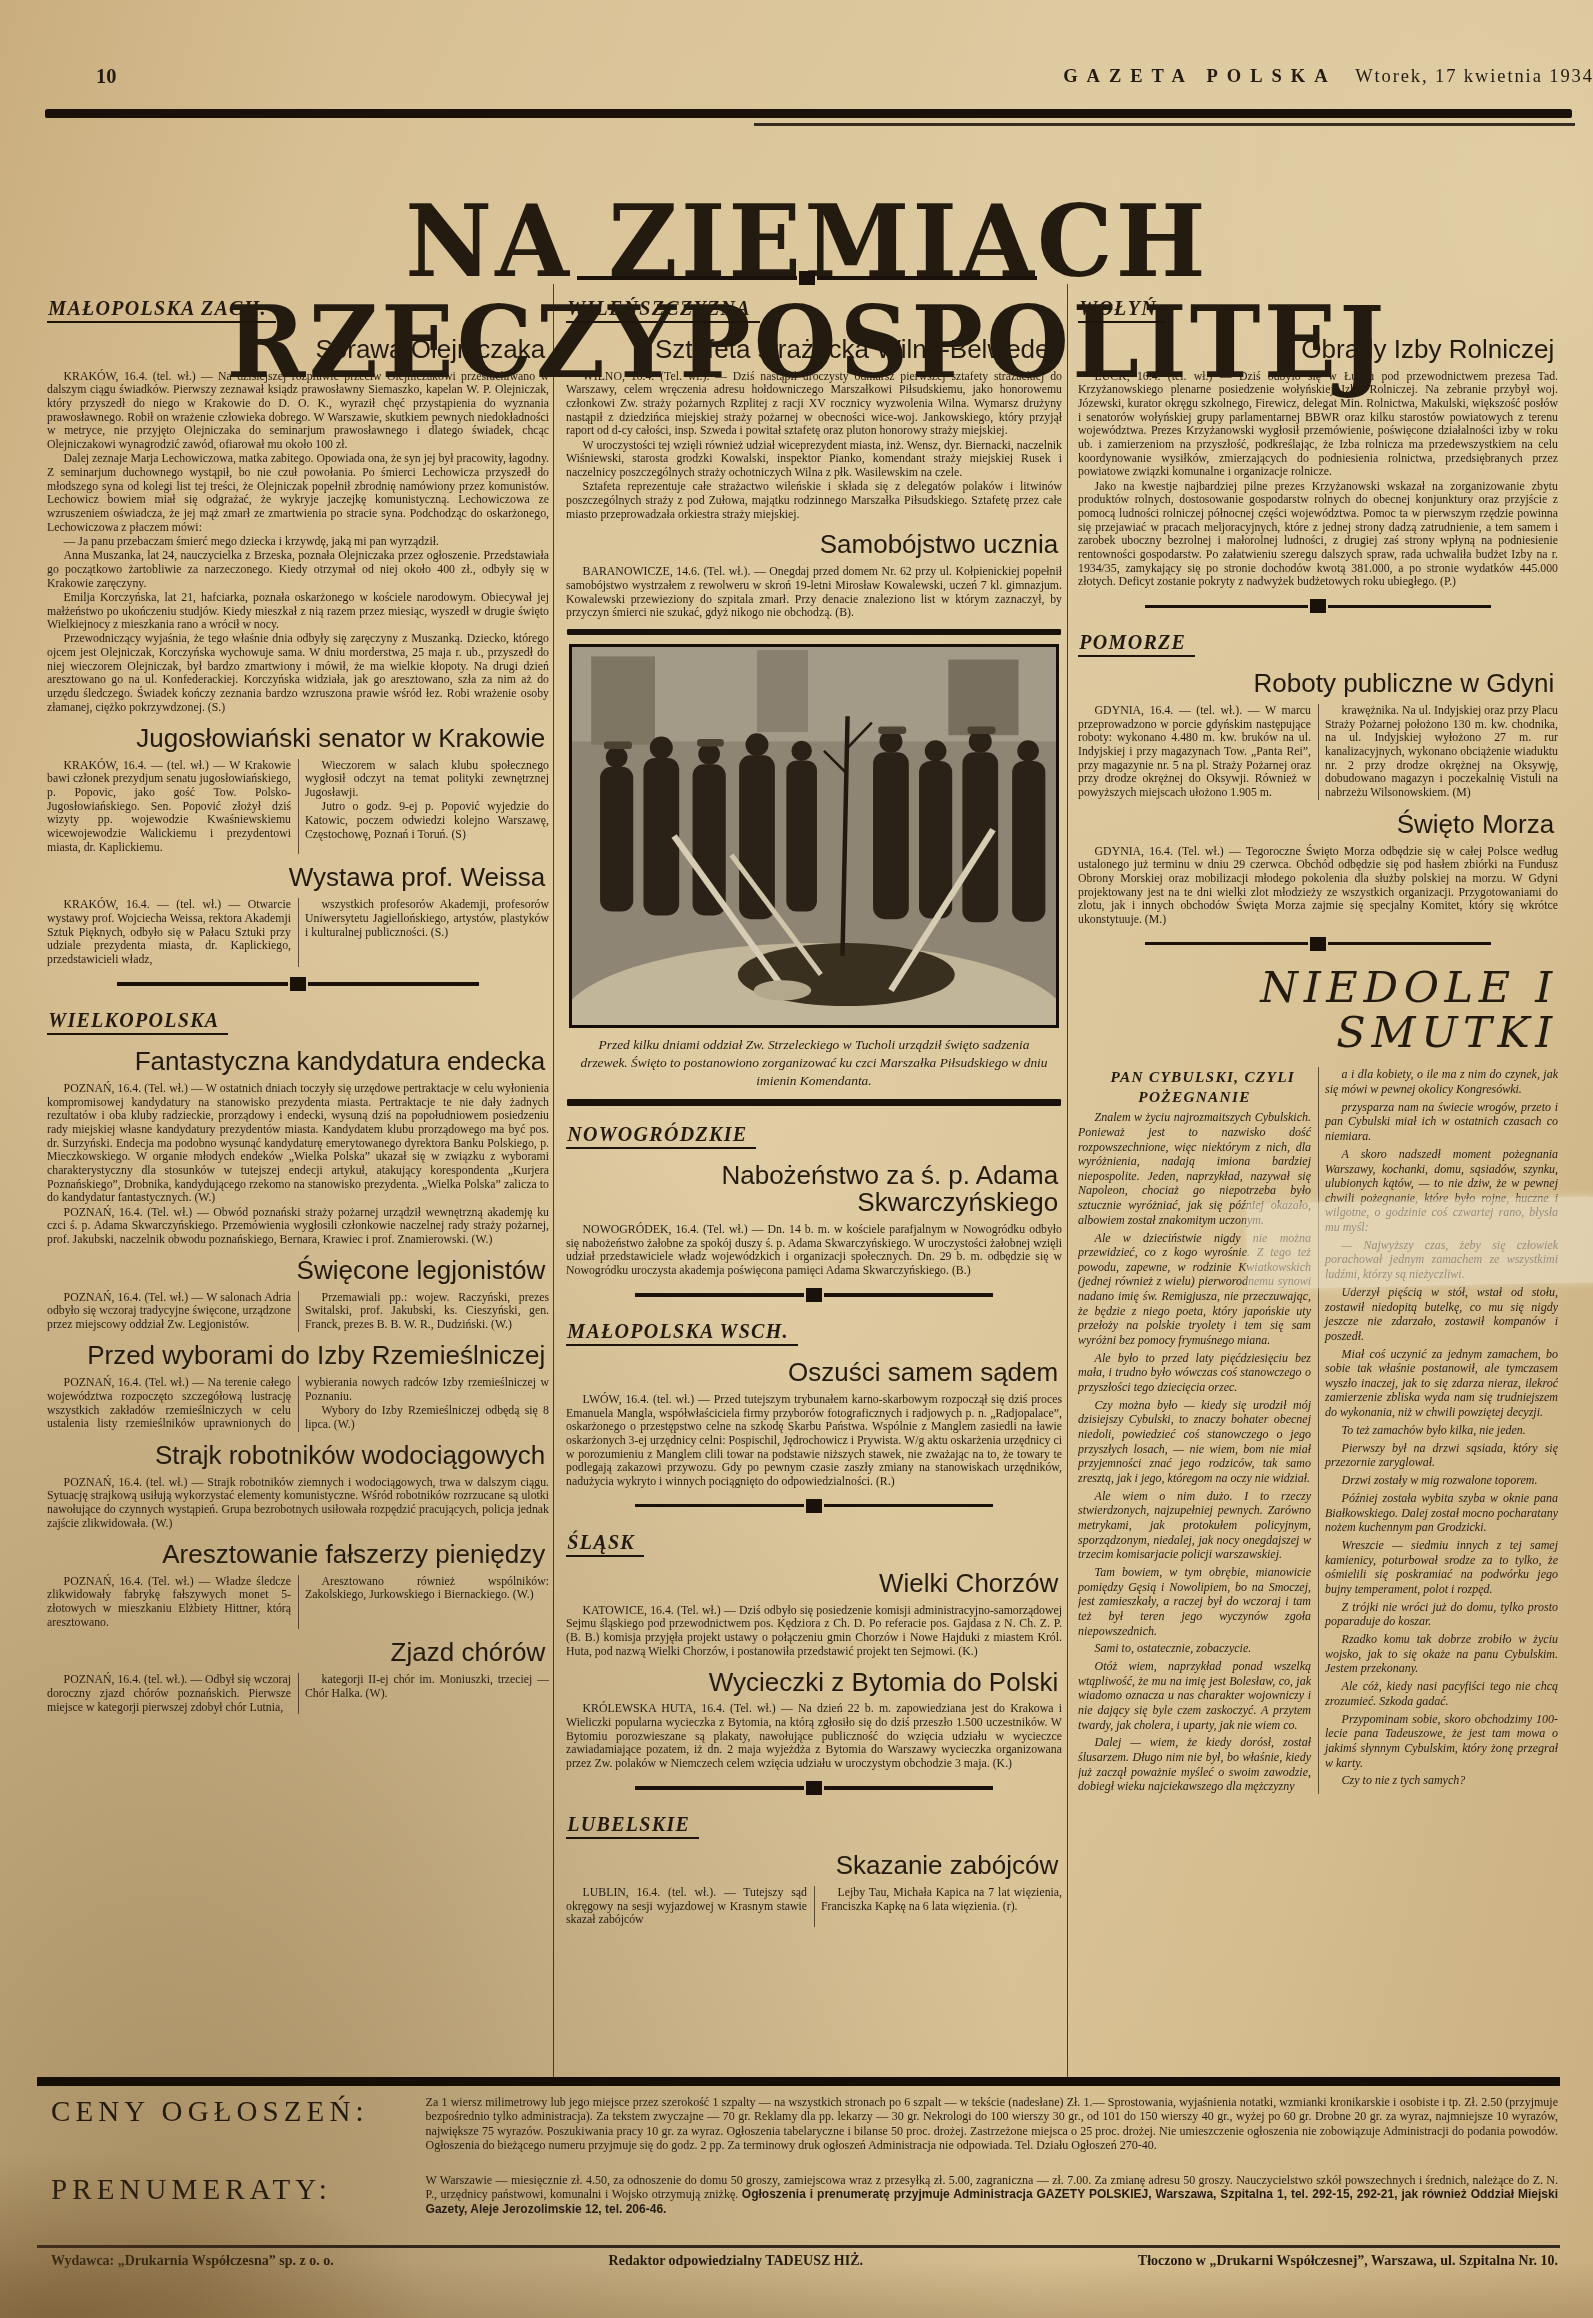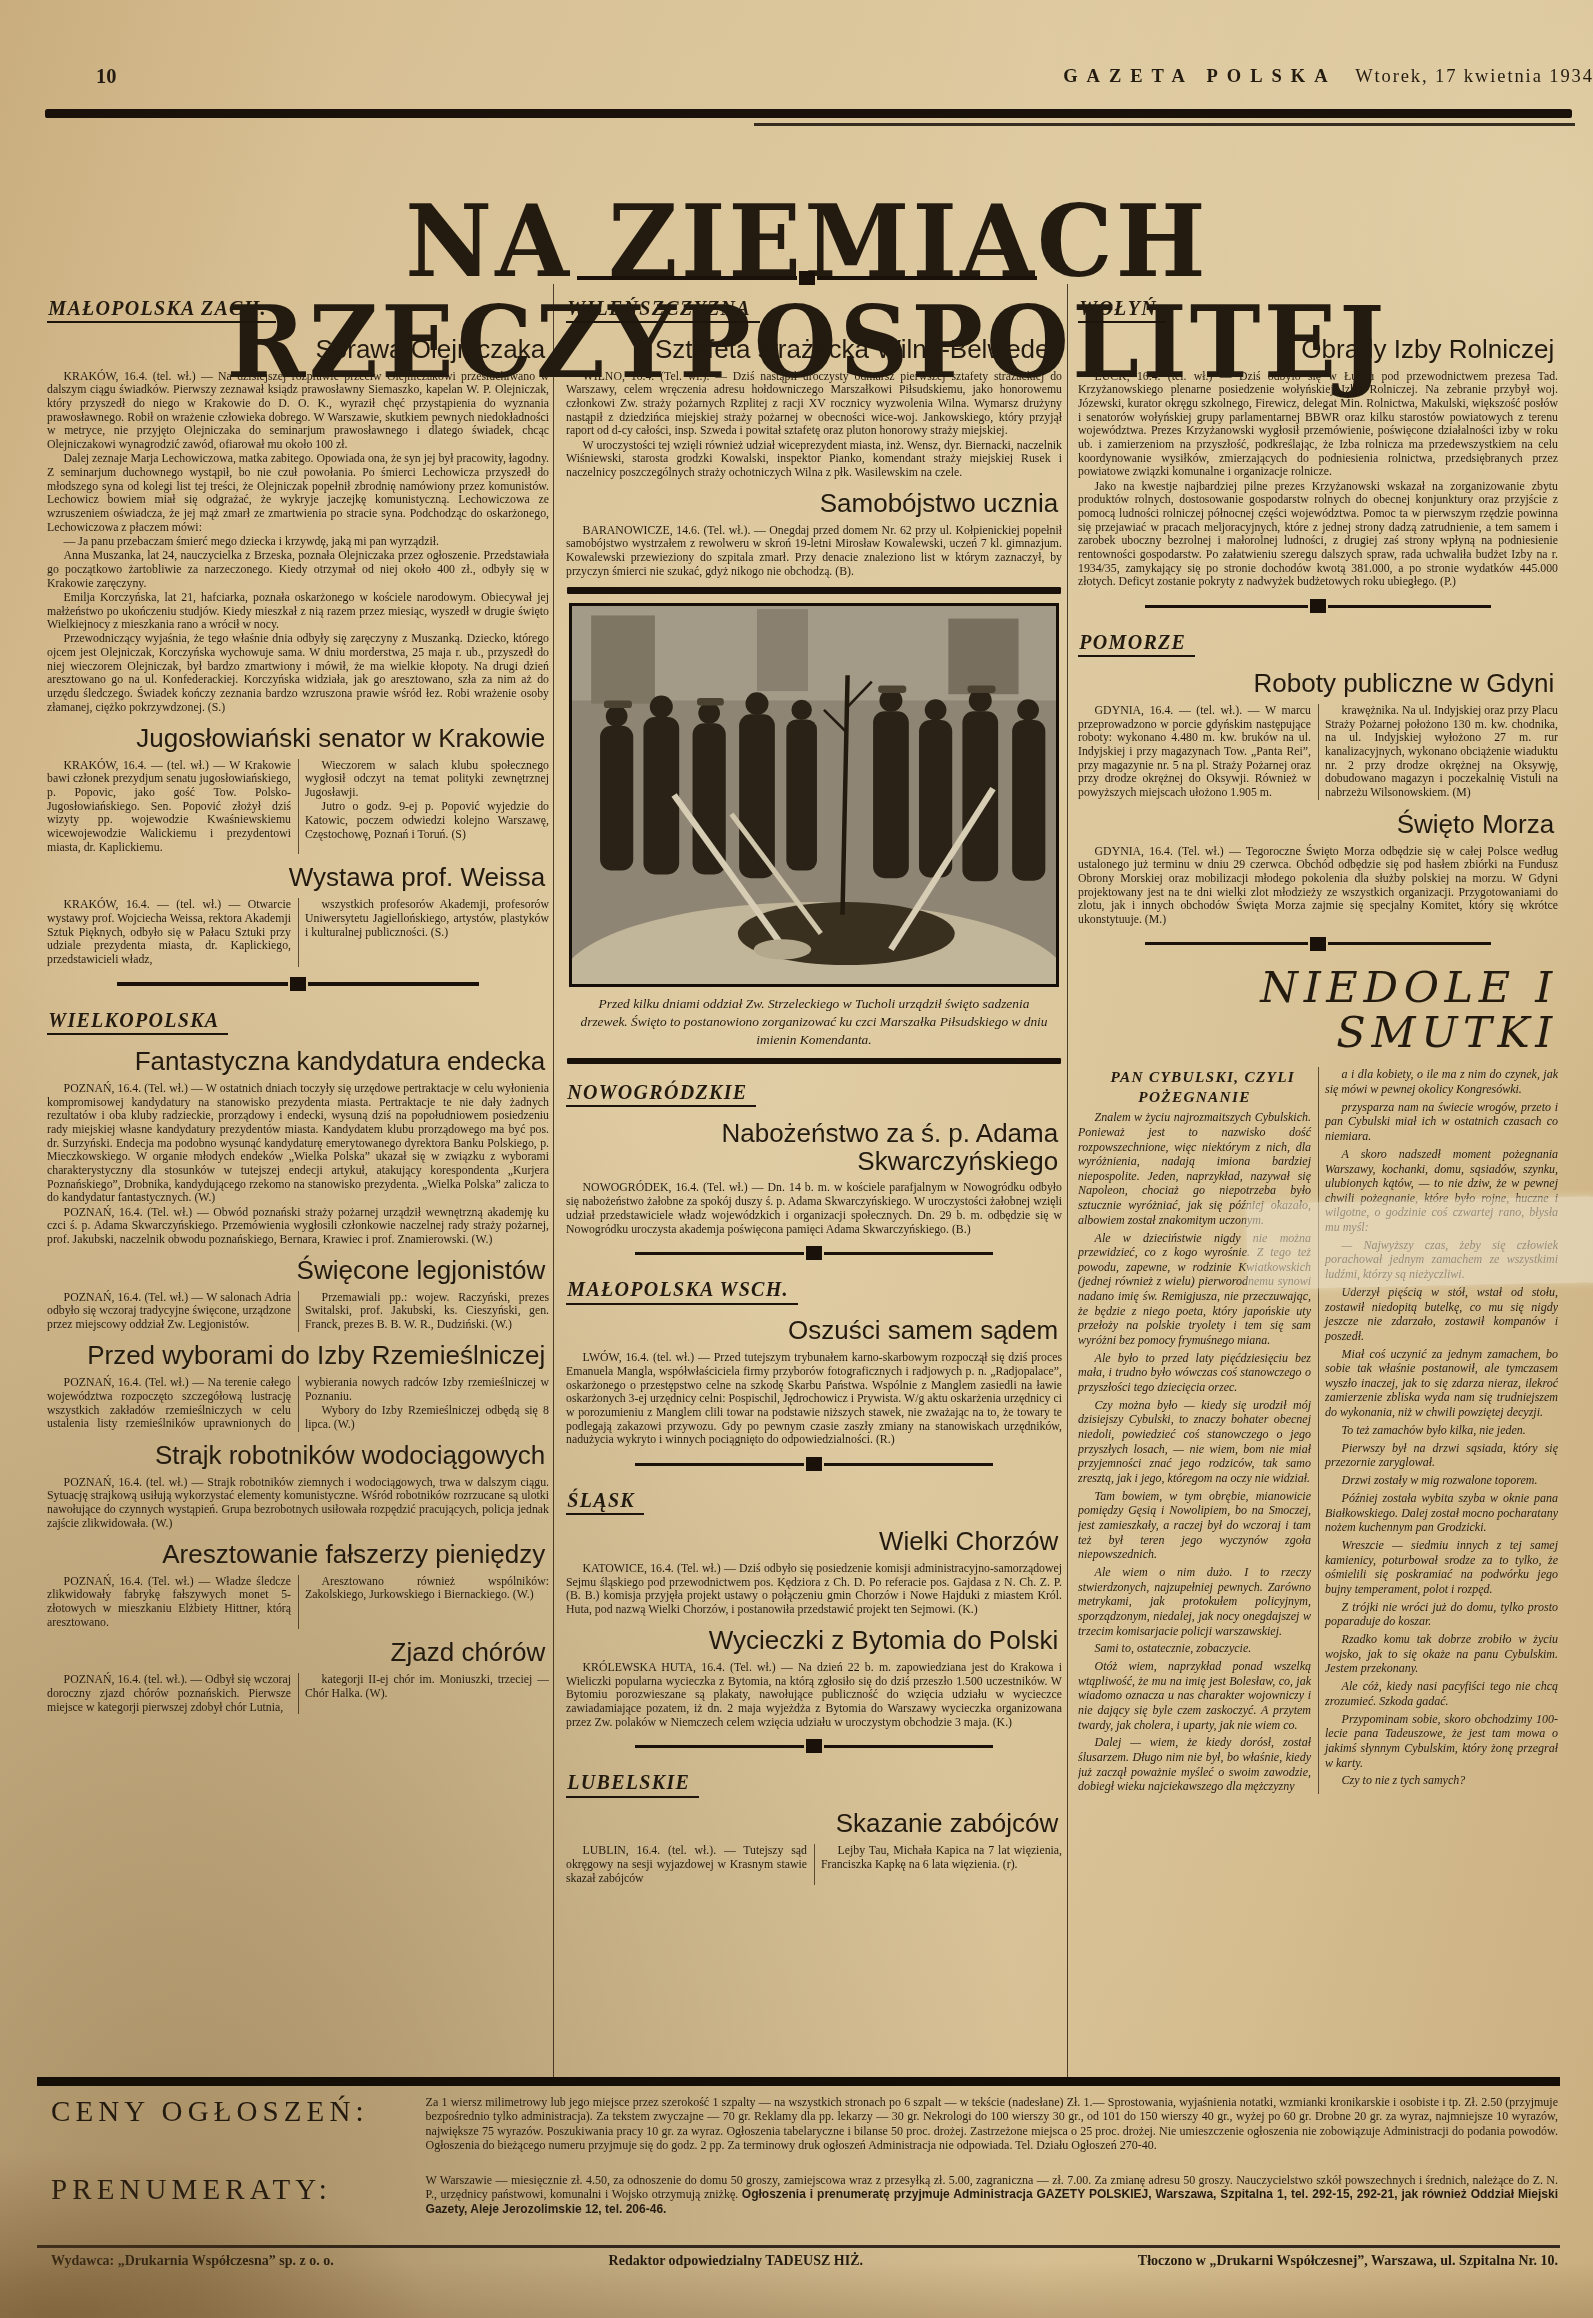--- a/index.html
+++ b/index.html
@@ -162,20 +162,21 @@
         <div class="body two-col">
           <p class="para">POZNAŃ, 16.4. (tel. wł.). — Odbył się wczoraj doroczny zjazd chórów poznańskich. Pierwsze miejsce w kategorji pierwszej zdobył chór Lutnia,</p>
           <p class="para">kategorji II-ej chór im. Moniuszki, trzeciej — Chór Halka. (W).</p>
         </div>
       </article></div>
   <div class="col" id="col-middle"><div class="section-label">WILEŃSZCZYZNA</div><article class="article">
         <h2 class="headline">Sztafeta strażacka Wilno-Belweder</h2>
         <div class="body">
           <p class="para">WILNO, 16.4. (Tel. wł.). — Dziś nastąpił uroczysty odmarsz pierwszej sztafety strażackiej do Warszawy, celem wręczenia adresu hołdowniczego Marszałkowi Piłsudskiemu, jako honorowemu członkowi Zw. straży pożarnych Rzplitej z racji XV rocznicy wyzwolenia Wilna. Wymarsz drużyny nastąpił z dziedzińca miejskiej straży pożarnej w obecności wice-woj. Jankowskiego, który przyjął raport od d-cy całości, insp. Szweda i powitał sztafetę oraz pluton honorowy straży miejskiej.</p>
           <p class="para">W uroczystości tej wzięli również udział wiceprezydent miasta, inż. Wensz, dyr. Biernacki, naczelnik Wiśniewski, starosta grodzki Kowalski, inspektor Pianko, komendant straży miejskiej Rusek i naczelnicy poszczególnych straży ochotniczych Wilna z płk. Wasilewskim na czele.</p>
+          <p class="para">Sztafeta reprezentuje całe strażactwo wileńskie i składa się z delegatów polaków i litwinów poszczególnych straży z pod Zułowa, majątku rodzinnego Marszałka Piłsudskiego. Sztafetę przez całe miasto przeprowadzała orkiestra straży miejskiej.</p>
         </div>
       </article><article class="article">
         <h2 class="headline">Samobójstwo ucznia</h2>
         <div class="body">
           <p class="para">BARANOWICZE, 14.6. (Tel. wł.). — Onegdaj przed domem Nr. 62 przy ul. Kołpienickiej popełnił samobójstwo wystrzałem z rewolweru w skroń 19-letni Mirosław Kowalewski, uczeń 7 kl. gimnazjum. Kowalewski przewieziony do szpitala zmarł. Przy denacie znaleziono list w którym zaznaczył, by przyczyn śmierci nie szukać, gdyż nikogo nie obchodzą. (B).</p>
         </div>
       </article><div class="bar"></div><figure class="photo-block" style="margin: 9px 2.6px;">
   <div class="photo-frame">
     <svg viewBox="0 0 760 600" preserveAspectRatio="none" aria-hidden="true">
       <rect width="760" height="600" fill="#8f8575"></rect>
@@ -286,22 +287,22 @@
         <span class="orn-sq"></span>
         <span class="orn-line"></span>
       </div><article class="article feuilleton">
         <h2 class="headline">NIEDOLE I SMUTKI</h2>
         <div class="body two-col">
           <p class="para subhead">PAN CYBULSKI, CZYLI POŻEGNANIE</p>
           <p class="para">Znalem w życiu najrozmaitszych Cybulskich. Ponieważ jest to nazwisko dość rozpowszechnione, więc niektórym z nich, dla wyróżnienia, nadają imiona bardziej niepospolite. Jeden, naprzykład, nazywał się Napoleon, chociaż go niepotrzeba było sztucznie wyróżniać, jak się później okazało, albowiem został znakomitym uczonym.</p>
           <p class="para">Ale w dzieciństwie nigdy nie można przewidzieć, co z kogo wyrośnie. Z tego też powodu, zapewne, w rodzinie Kwiatkowskich (jednej również z wielu) pierworodnemu synowi nadano imię św. Remigjusza, nie przeczuwając, że będzie z niego poeta, który japońskie uty przełoży na polskie tryolety i tem się sam wyróżni bez pomocy frymuśnego miana.</p>
           <p class="para">Ale było to przed laty pięćdziesięciu bez mała, i trudno było wówczas coś stanowczego o przyszłości tego dziecięcia orzec.</p>
           <p class="para">Czy można było — kiedy się urodził mój dzisiejszy Cybulski, to znaczy bohater obecnej niedoli, powiedzieć coś stanowczego o jego przyszłych losach, — nie wiem, bom nie miał przyjemności znać jego rodziców, tak samo zresztą, jak i jego, któregom na oczy nie widział.</p>
+          <p class="para">Ale wiem o nim dużo. I to rzeczy stwierdzonych, najzupełniej pewnych. Zarówno metrykami, jak protokułem policyjnym, sporządzonym, niedalej, jak nocy onegdajszej w trzecim komisarjacie policji warszawskiej.</p>
           <p class="para">Tam bowiem, w tym obrębie, mianowicie pomiędzy Gęsią i Nowolipiem, bo na Smoczej, jest zamieszkały, a raczej był do wczoraj i tam też był teren jego wyczynów zgoła niepowszednich.</p>
-          <p class="para">Ale wiem o nim dużo. I to rzeczy stwierdzonych, najzupełniej pewnych. Zarówno metrykami, jak protokułem policyjnym, sporządzonym, niedalej, jak nocy onegdajszej w trzecim komisarjacie policji warszawskiej.</p>
           <p class="para">Sami to, ostatecznie, zobaczycie.</p>
           <p class="para">Otóż wiem, naprzykład ponad wszelką wtąpliwość, że mu na imię jest Bolesław, co, jak wiadomo oznacza u nas charakter wojowniczy i nie dający się byle czem zaskoczyć. A przytem twardy, jak cholera, i uparty, jak nie wiem co.</p>
           <p class="para">Dalej — wiem, że kiedy dorósł, został ślusarzem. Długo nim nie był, bo właśnie, kiedy już zaczął poważnie myśleć o swoim zawodzie, dobiegł wieku najciekawszego dla mężczyzny</p>
           <p class="para">a i dla kobiety, o ile ma z nim do czynek, jak się mówi w pewnej okolicy Kongresówki.</p>
           <p class="para">przysparza nam na świecie wrogów, przeto i pan Cybulski miał ich w ostatnich czasach co niemiara.</p>
           <p class="para">A skoro nadszedł moment pożegnania Warszawy, kochanki, domu, sąsiadów, szynku, ulubionych kątów, — to nie dziw, że w pewnej chwili pożegnanie, które było rojne, huczne i wilgotne, o godzinie coś czwartej rano, błysła mu myśl:</p>
           <p class="para">— Najwyższy czas, żeby się człowiek porachował jednym zamachem ze wszystkimi ludźmi, którzy są nieżyczliwi.</p>
           <p class="para">Uderzył pięścią w stół, wstał od stołu, zostawił niedopitą butelkę, co mu się nigdy jeszcze nie zdarzało, zostawił kompanów i poszedł.</p>
           <p class="para">Miał coś uczynić za jednym zamachem, bo sobie tak właśnie postanowił, ale tymczasem wyszło inaczej, jak to się zdarza nieraz, ilekroć zamierzenie zbliska wyda nam się trudniejszem do wykonania, niż w chwili powziętej decyzji.</p>
           <p class="para">To też zamachów było kilka, nie jeden.</p>

